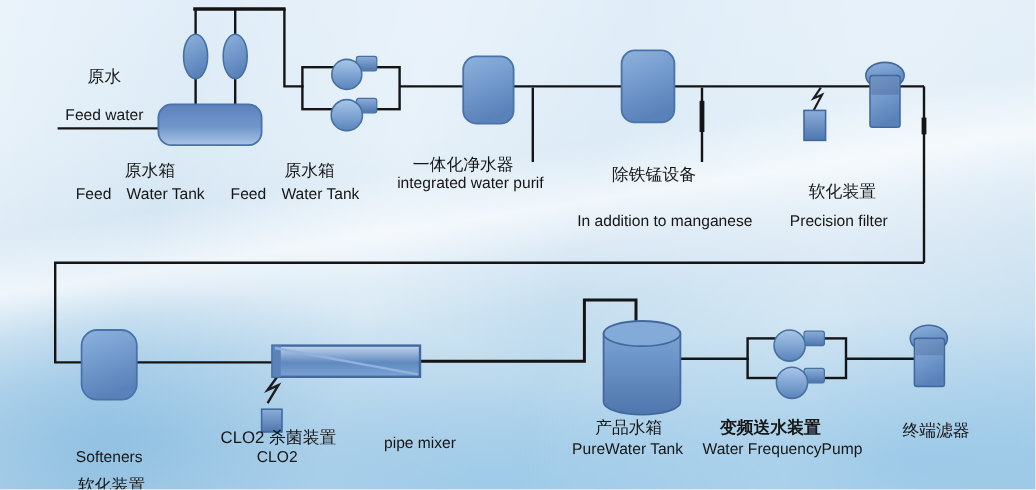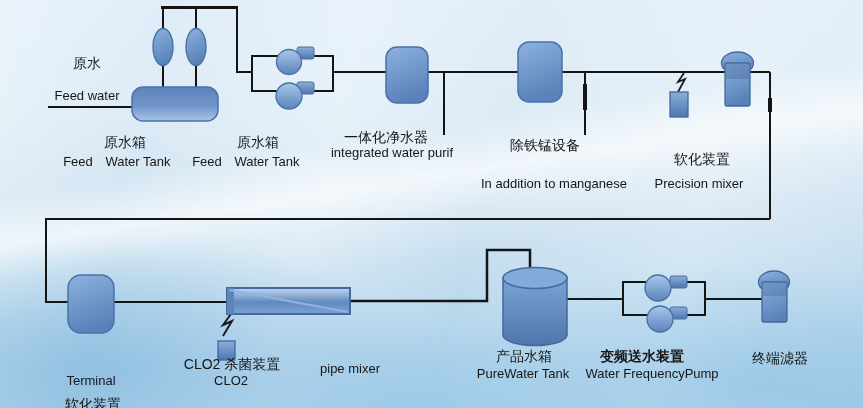--- a/index.html
+++ b/index.html
@@ -163,24 +163,24 @@
   <div class="lbl en" style="left:177px;top:155px;width:60px;">Feed</div>
   <div class="lbl en" style="left:217px;top:155px;width:100px;">Water Tank</div>
 
   <div class="lbl zh" style="left:316px;top:129px;width:140px;">一体化净水器</div>
   <div class="lbl en" style="left:302px;top:146px;width:180px;">integrated water purif</div>
 
   <div class="lbl zh" style="left:475px;top:137px;width:140px;">除铁锰设备</div>
   <div class="lbl en" style="left:444px;top:177px;width:220px;">In addition to manganese</div>
 
   <div class="lbl zh" style="left:642px;top:151px;width:120px;">软化装置</div>
-  <div class="lbl en" style="left:619px;top:177px;width:160px;">Precision mixer</div>
+  <div class="lbl en" style="left:619px;top:177px;width:160px;">Precision filter</div>
 
   <div class="lbl zh" style="left:33px;top:356px;width:120px;margin-top:40px;">软化装置</div>
-  <div class="lbl en" style="left:31px;top:374px;width:120px;">Terminal</div>
+  <div class="lbl en" style="left:31px;top:374px;width:120px;">Softeners</div>
 
   <div class="lbl zh" style="left:152px;top:356px;width:160px;">CLO2 杀菌装置</div>
   <div class="lbl en" style="left:171px;top:374px;width:120px;text-align:center;">CLO2</div>
 
   <div class="lbl en" style="left:280px;top:362px;width:140px;">pipe mixer</div>
 
   <div class="lbl zh" style="left:454px;top:348px;width:140px;">产品水箱</div>
   <div class="lbl en" style="left:443px;top:367px;width:160px;">PureWater Tank</div>
 
   <div class="lbl zh" style="left:572px;top:348px;width:140px;font-weight:bold;">变频送水装置</div>

